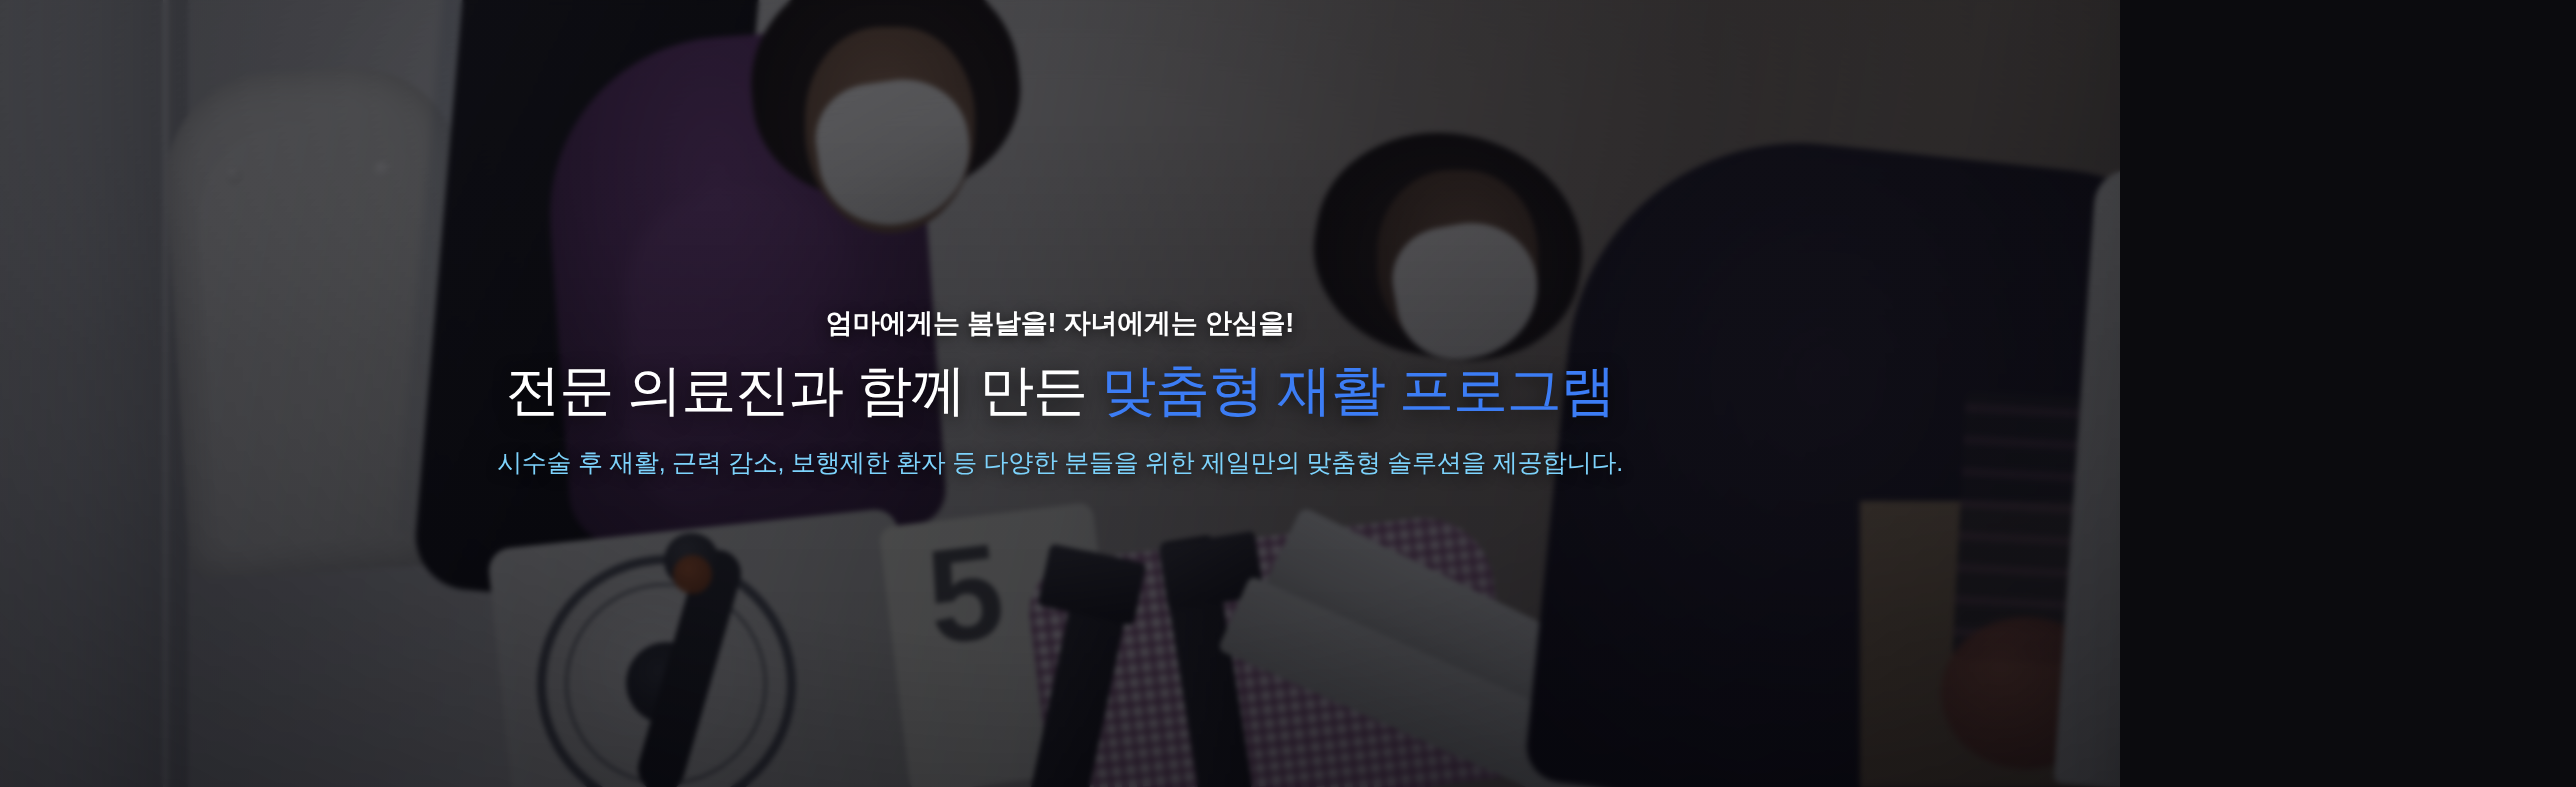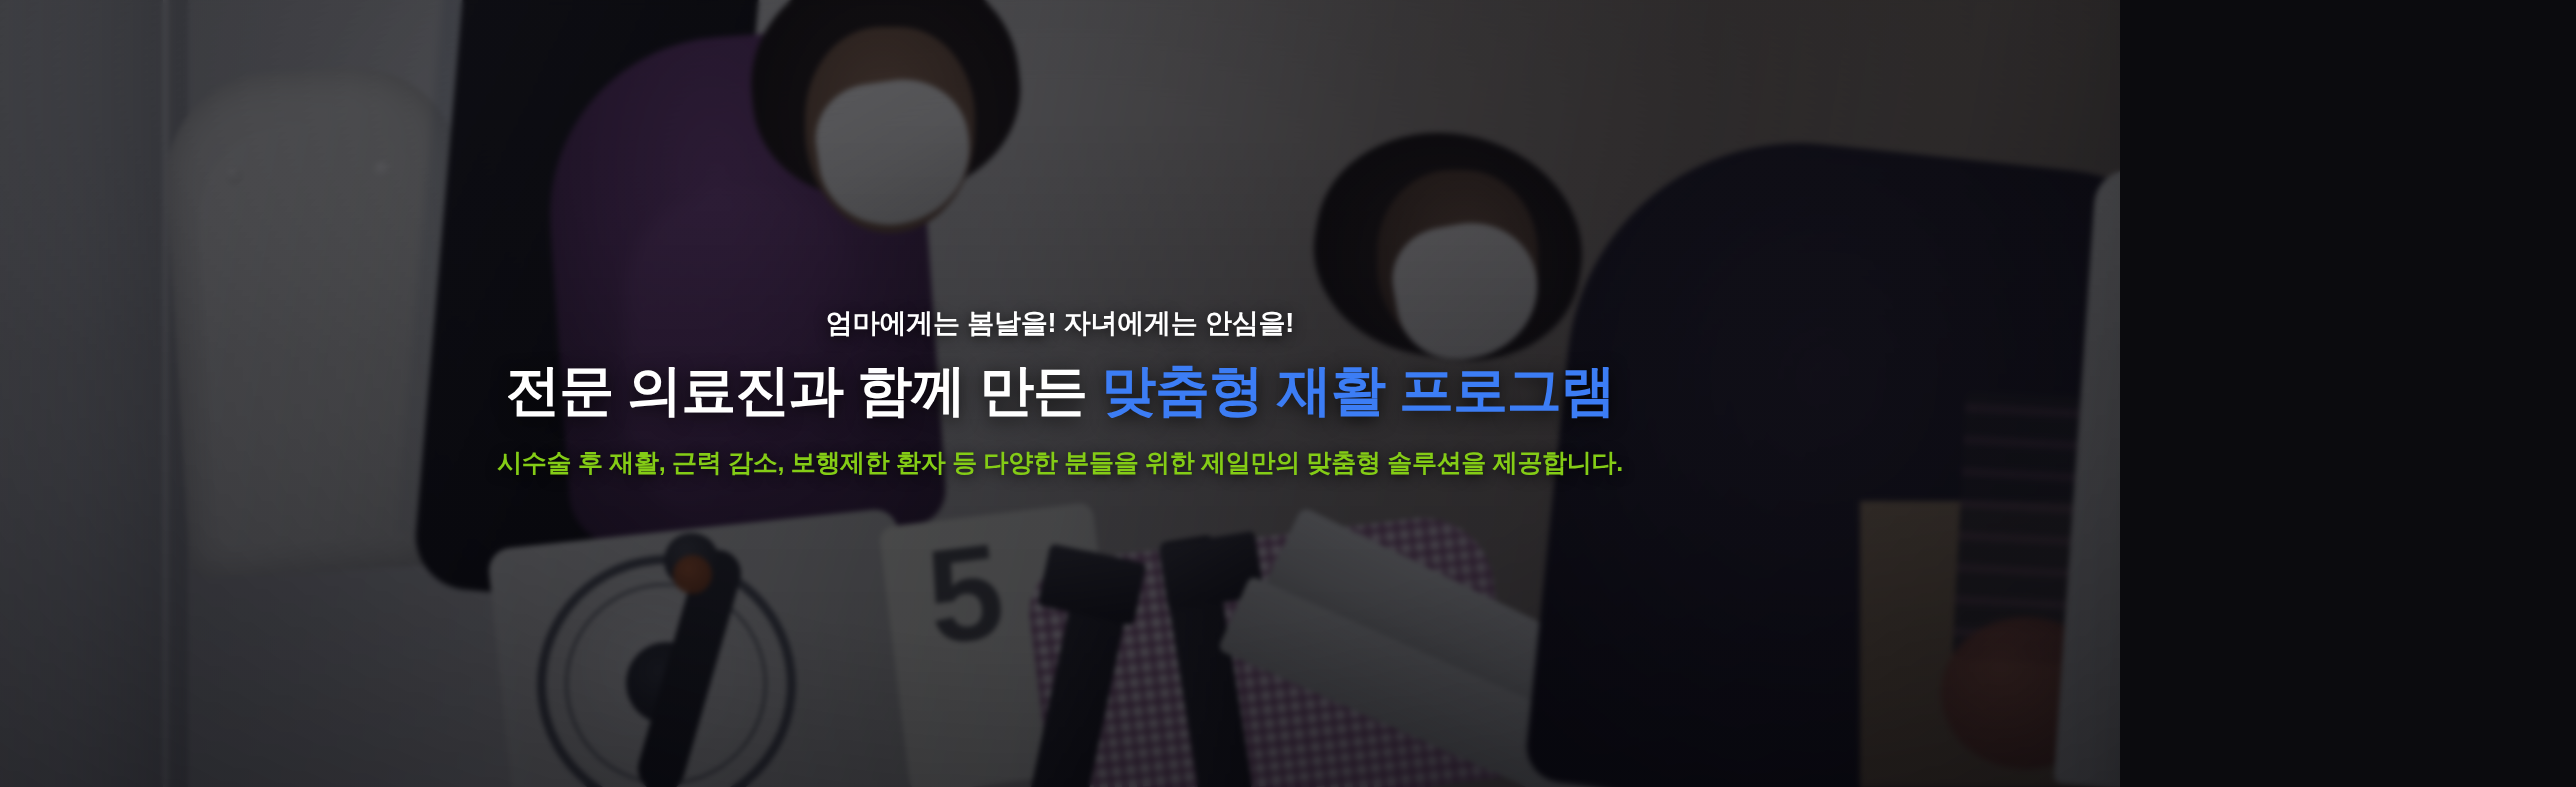--- a/index.html
+++ b/index.html
@@ -288,33 +288,33 @@
     font-size:27px;
     font-weight:700;
     color:#ffffff;
     letter-spacing:-0.2px;
     line-height:1.3;
     margin:0 0 14.3px 0;
     text-shadow:0 1.8px 12.5px rgba(0,0,0,.75);
   }
   .headline{
     font-size:55px;
-    font-weight:700;
+    font-weight:400;
     color:#ffffff;
     letter-spacing:-1.1px;
     line-height:1.25;
     margin:0 0 19.7px 0;
     white-space:nowrap;
     text-shadow:0 2.7px 18px rgba(0,0,0,.8);
   }
   .headline .accent{ color:#3c7df5; }
   .subline{
     font-size:25px;
-    font-weight:700;
-    color:#84cc16;
+    font-weight:400;
+    color:#7dd3fc;
     letter-spacing:-0.3px;
     line-height:1.45;
     margin:0;
     white-space:nowrap;
     text-shadow:0 1.8px 12.5px rgba(0,0,0,.8);
   }
 </style>
 </head>
 <body>
 

